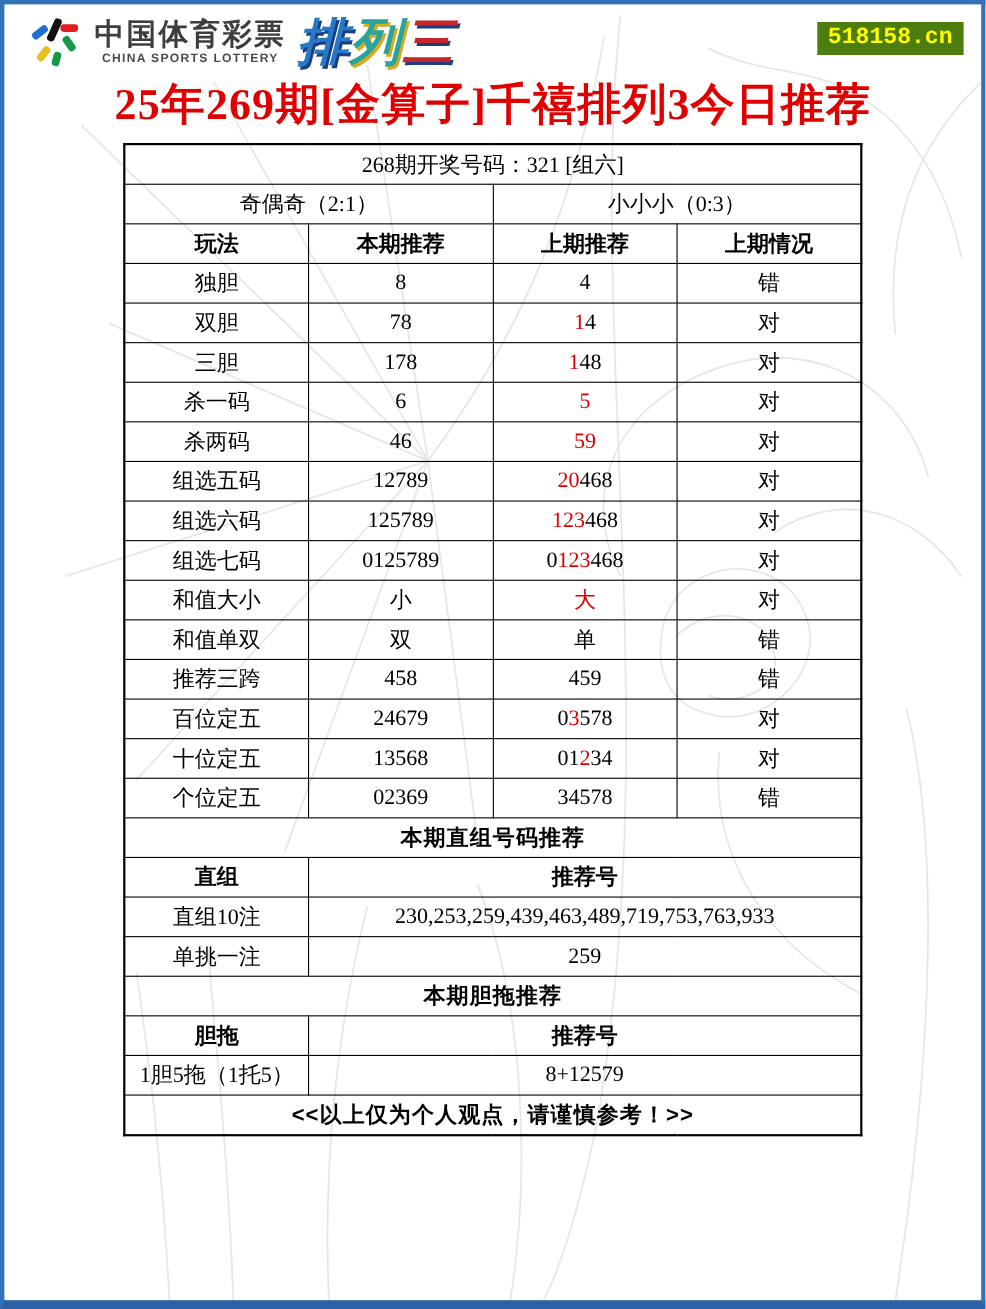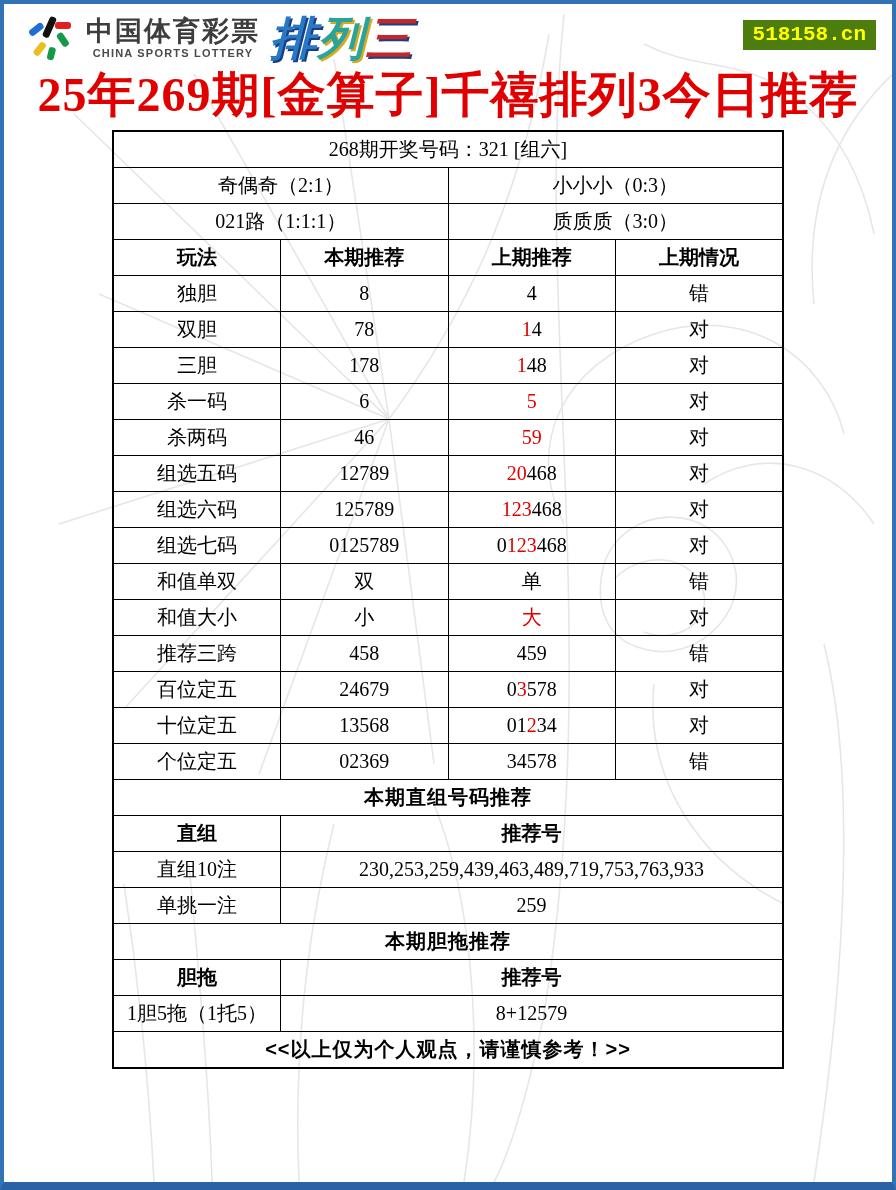--- a/index.html
+++ b/index.html
@@ -34,21 +34,21 @@
     background:#4d7c0f;color:#ffff00;
     font-family:Liberation Mono, monospace;
     font-size:21px;font-weight:bold;
     padding:3px 10px 4px 10px;
   }
 
   
   .page-title{
     text-align:center;
     color:#e00000;
-    font-size:48px;
+    font-size:40px;
     font-weight:bold;
     line-height:46px;
     margin:2px 0 12px 0;
     letter-spacing:1px;
   }
 
   
   table.main{
     border-collapse:collapse;
     margin:0 auto;
@@ -143,24 +143,20 @@
         </colgroup>
 
       <tbody>
         <tr>
           <td colspan="4">268期开奖号码：321 [组六]</td>
         </tr>
         <tr>
           <td colspan="2">奇偶奇（2:1）</td>
           <td colspan="2">小小小（0:3）</td>
         </tr>
-        <tr>
-          <td colspan="2">021路（1:1:1）</td>
-          <td colspan="2">质质质（3:0）</td>
-        </tr>
         <tr class="hdr">
           <td>玩法</td>
           <td>本期推荐</td>
           <td>上期推荐</td>
           <td>上期情况</td>
         </tr>
       </tbody>
 
       <tbody id="recommend-body">
           <tr>
@@ -205,32 +201,32 @@
             <td><span class="red">123</span><span>468</span></td>
             <td class="red">对</td>
           </tr>
           <tr>
             <td>组选七码</td>
             <td>0125789</td>
             <td><span>0</span><span class="red">123</span><span>468</span></td>
             <td class="red">对</td>
           </tr>
           <tr>
+            <td>和值大小</td>
+            <td>小</td>
+            <td><span class="red">大</span></td>
+            <td class="red">对</td>
+          </tr>
+          <tr>
             <td>和值单双</td>
             <td>双</td>
             <td><span>单</span></td>
             <td>错</td>
           </tr>
           <tr>
-            <td>和值大小</td>
-            <td>小</td>
-            <td><span class="red">大</span></td>
-            <td class="red">对</td>
-          </tr>
-          <tr>
             <td>推荐三跨</td>
             <td>458</td>
             <td><span>459</span></td>
             <td>错</td>
           </tr>
           <tr>
             <td>百位定五</td>
             <td>24679</td>
             <td><span>0</span><span class="red">3</span><span>578</span></td>
             <td class="red">对</td>

